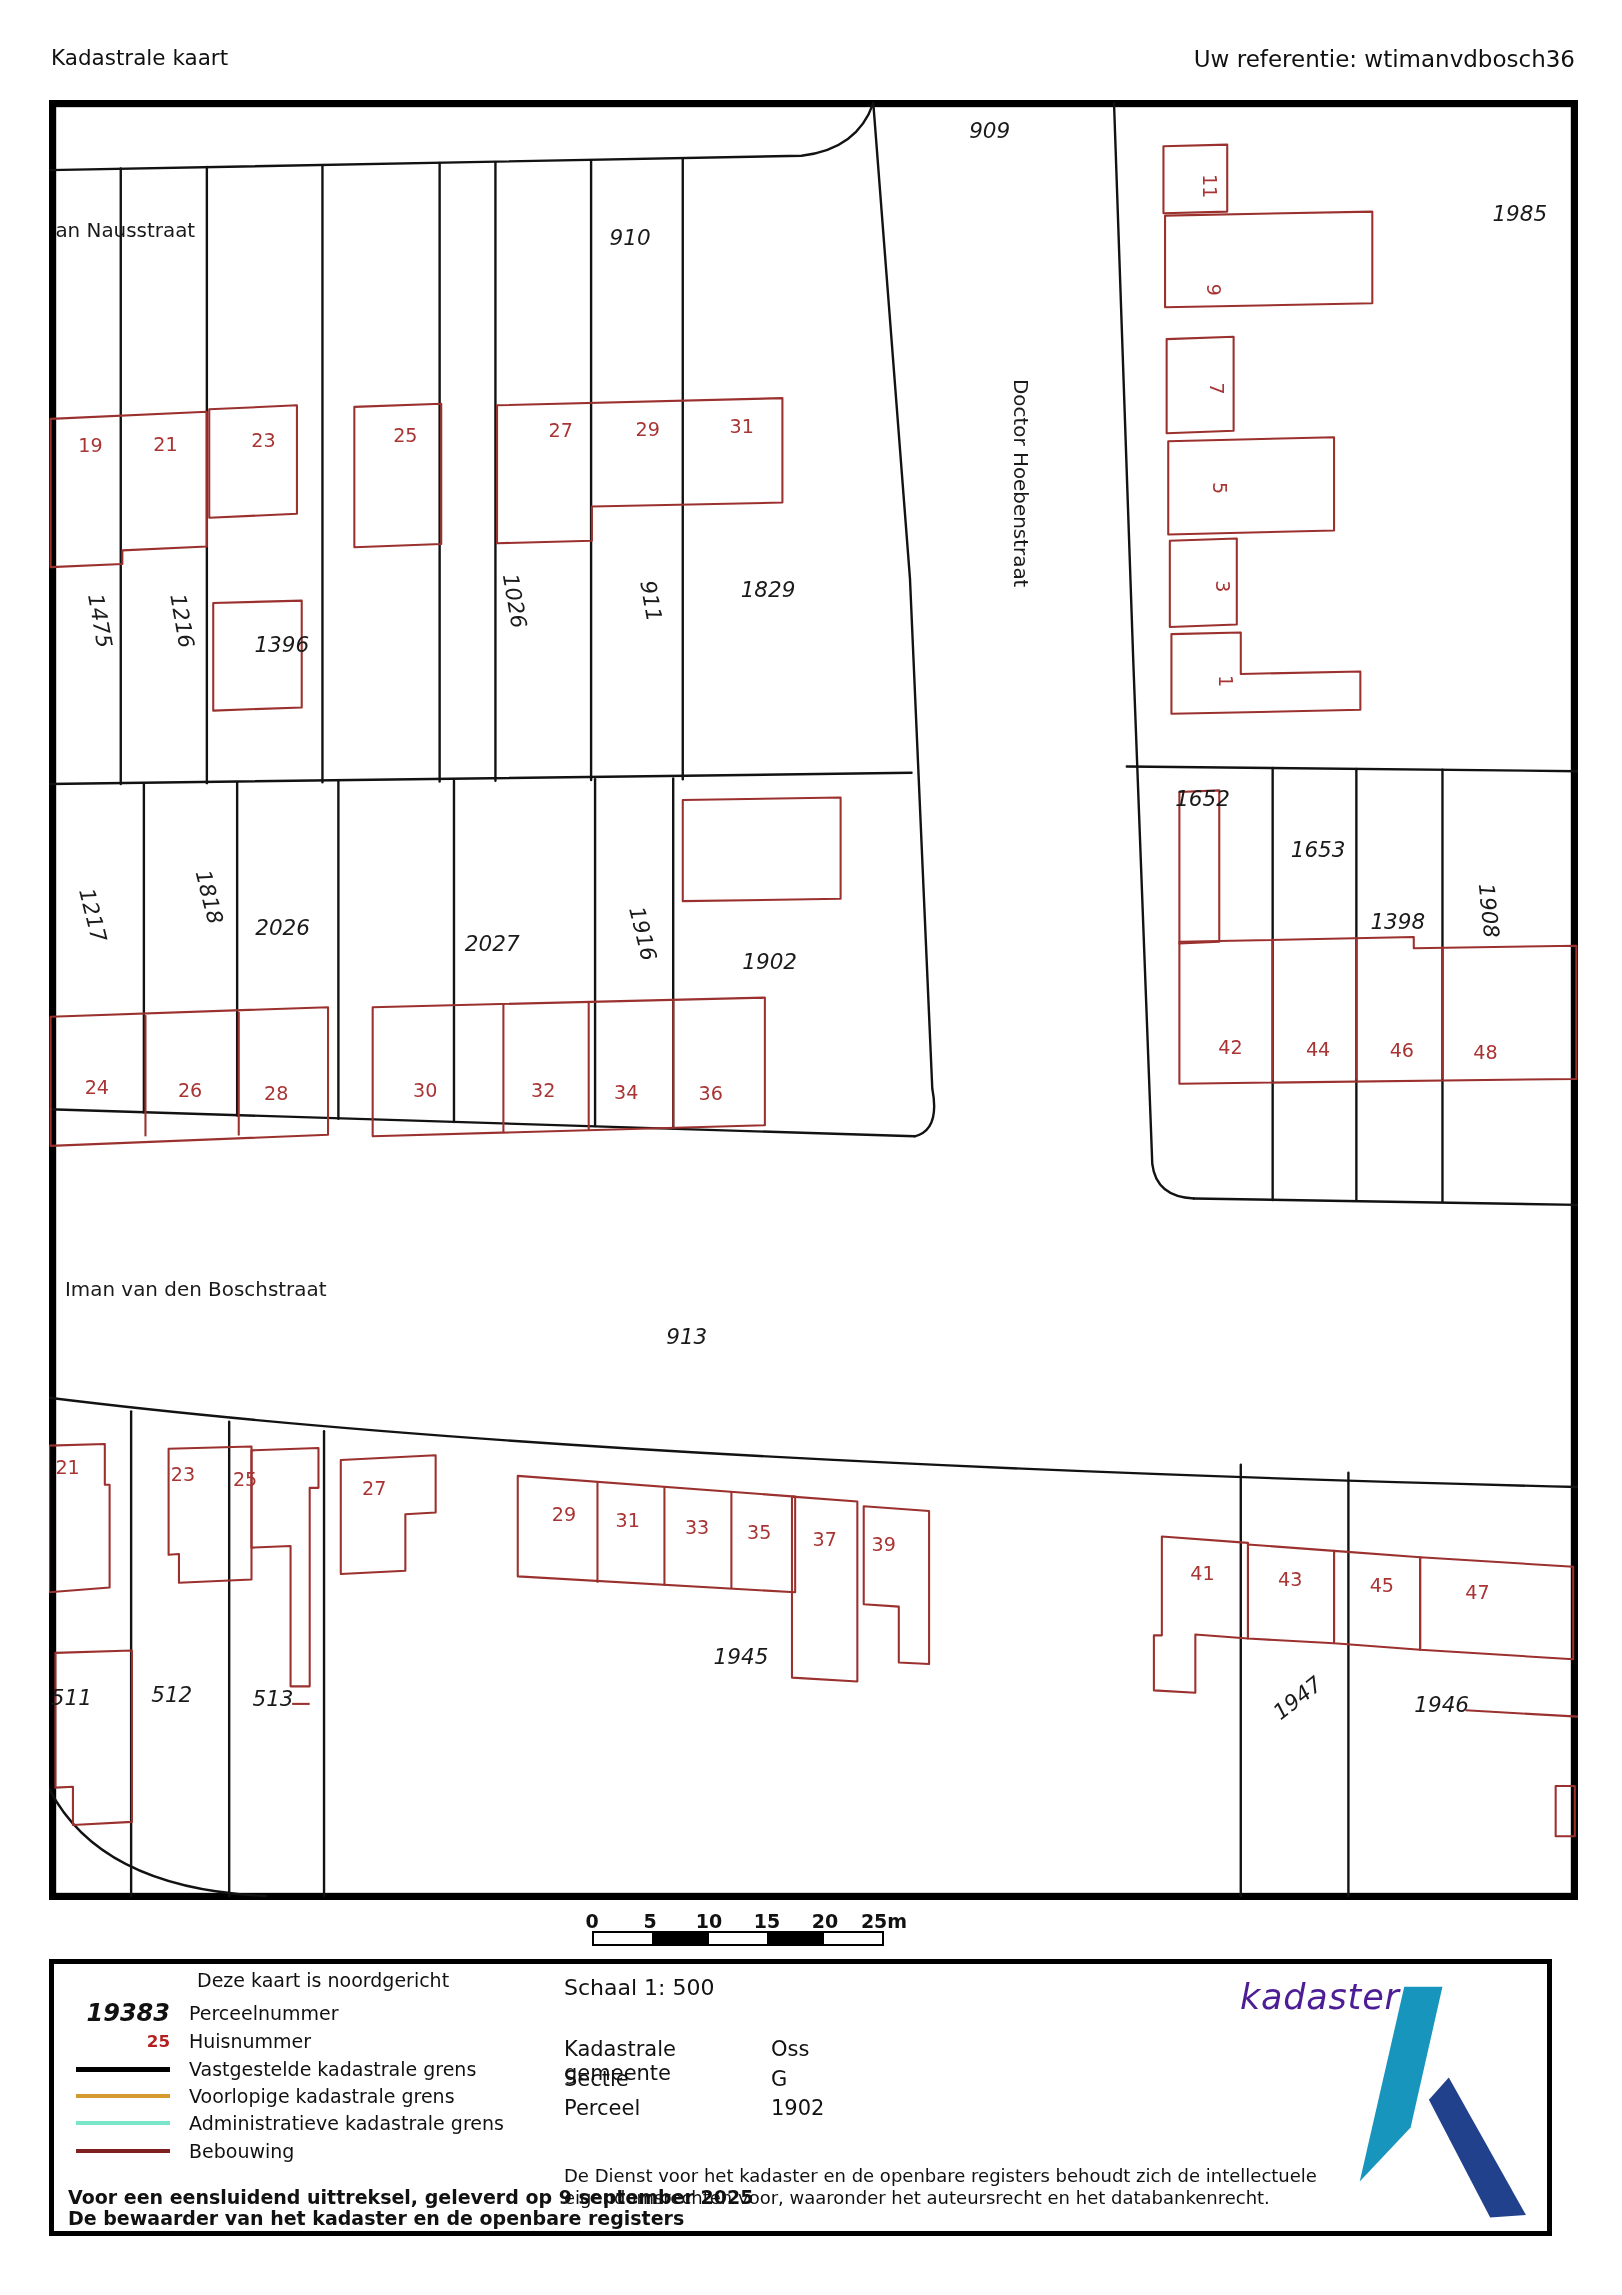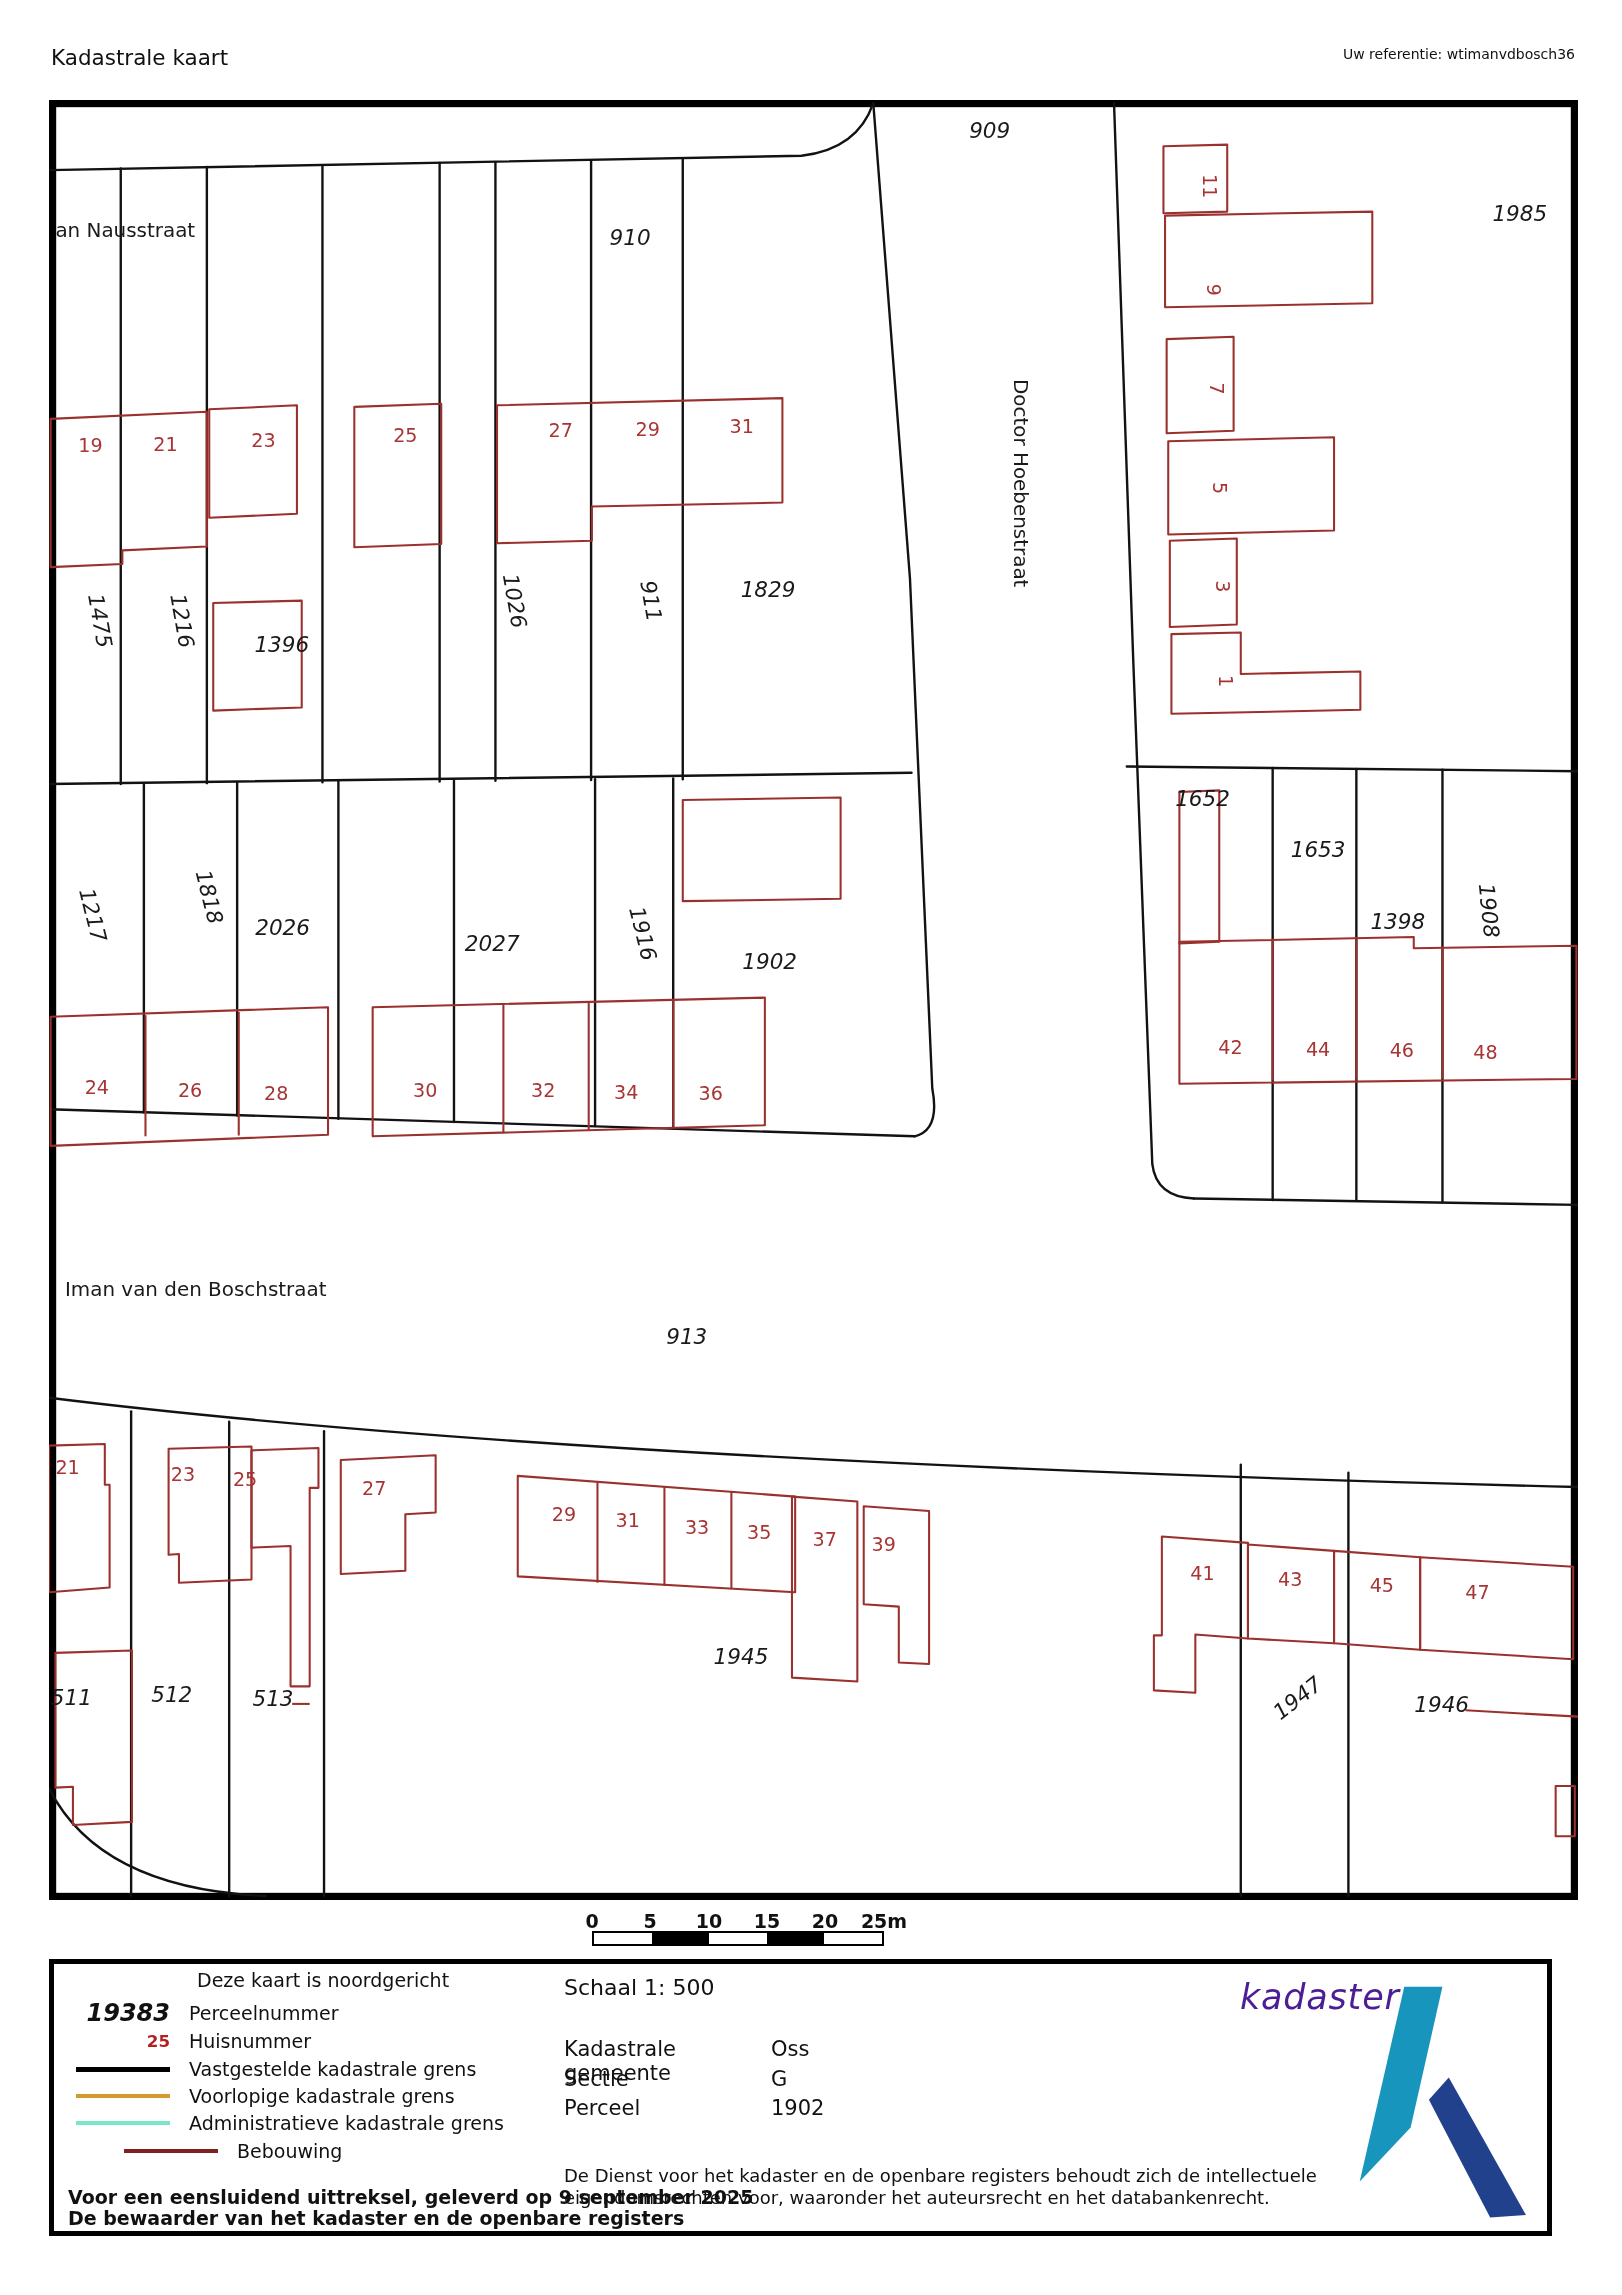--- a/index.html
+++ b/index.html
@@ -1,19 +1,19 @@
 <!DOCTYPE html>
 <html style="font-size:12.8px"><head>
 <meta charset="utf-8">
 <style>
   html,body{margin:0;padding:0;background:#ffffff;}
   .page{position:relative;width:1623px;height:2295px;background:#fff;overflow:hidden;
         font-family:"DejaVu Sans","Liberation Sans",sans-serif;color:#111;}
   .hdr-title{position:absolute;left:51px;top:45px;font-size:21.5px;}
-  .hdr-ref{position:absolute;right:48px;top:46px;font-size:14px;}
+  .hdr-ref{position:absolute;right:48px;top:46px;font-size:23px;}
   .map-frame{position:absolute;left:49px;top:100px;width:1529px;height:1800px;}
   .map-frame svg{display:block;width:100%;height:100%;}
   .blk{stroke:#121212;stroke-width:3;fill:none;stroke-linejoin:round;stroke-linecap:round;}
   .red{stroke:#9b312e;stroke-width:2.6;fill:none;stroke-linejoin:round;}
   .frame-rect{stroke:#000;stroke-width:9;fill:none;}
   text.street-label{font-size:25px;fill:#1a1a1a;}
   text.parcel-number{font-size:27px;font-style:italic;fill:#1a1a1a;}
   text.house-number{font-size:24px;fill:#a83434;}
   
   .scalebar{position:absolute;left:592px;top:1910px;width:292px;height:37px;}
@@ -243,21 +243,21 @@
           <span class="leg-line" style="border-top-width:4.8px;border-top-color:#d49a2d;"></span>
         </span>
       <span class="leg-label">Voorlopige kadastrale grens</span>
     </div>
     <div class="leg-row" style="top:147px;">
       <span class="leg-sym">
           <span class="leg-line" style="border-top-width:4.8px;border-top-color:#79e6cc;"></span>
         </span>
       <span class="leg-label">Administratieve kadastrale grens</span>
     </div>
-    <div class="leg-row" style="top:175px;padding-left:48px;">
+    <div class="leg-row" style="top:175px;">
       <span class="leg-sym">
           <span class="leg-line" style="border-top-width:4px;border-top-color:#7e211f;"></span>
         </span>
       <span class="leg-label">Bebouwing</span>
     </div>
 
     <div class="leg-footer" style="top:222px;">Voor een eensluidend uittreksel, geleverd op 9 september 2025</div>
     <div class="leg-footer" style="top:243px;">De bewaarder van het kadaster en de openbare registers</div>
 
     <div class="schaal">Schaal 1: 500</div>

